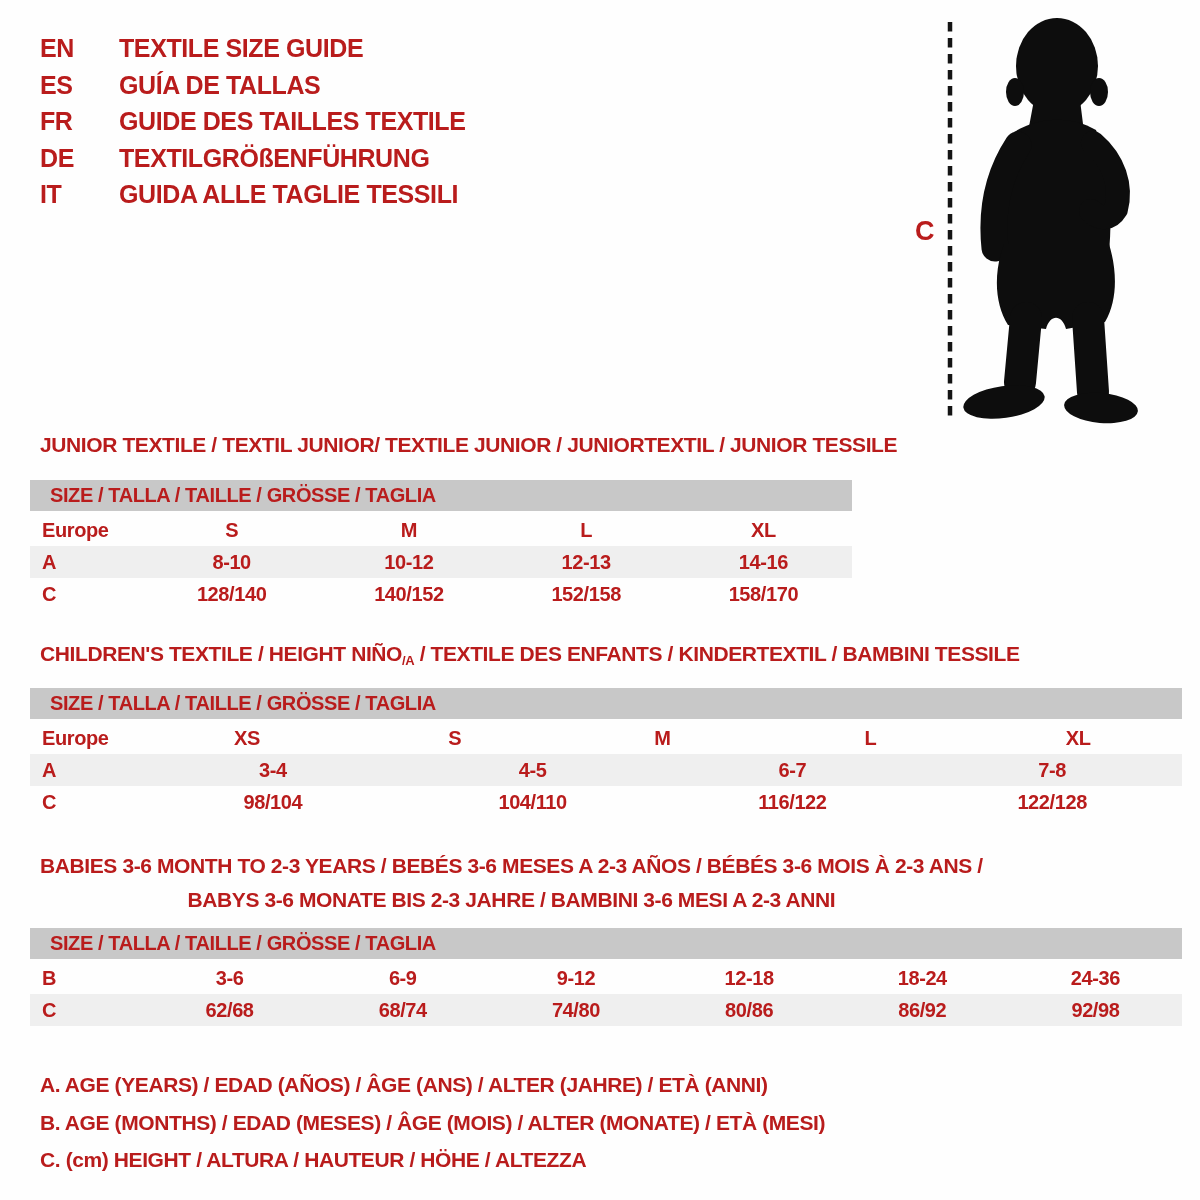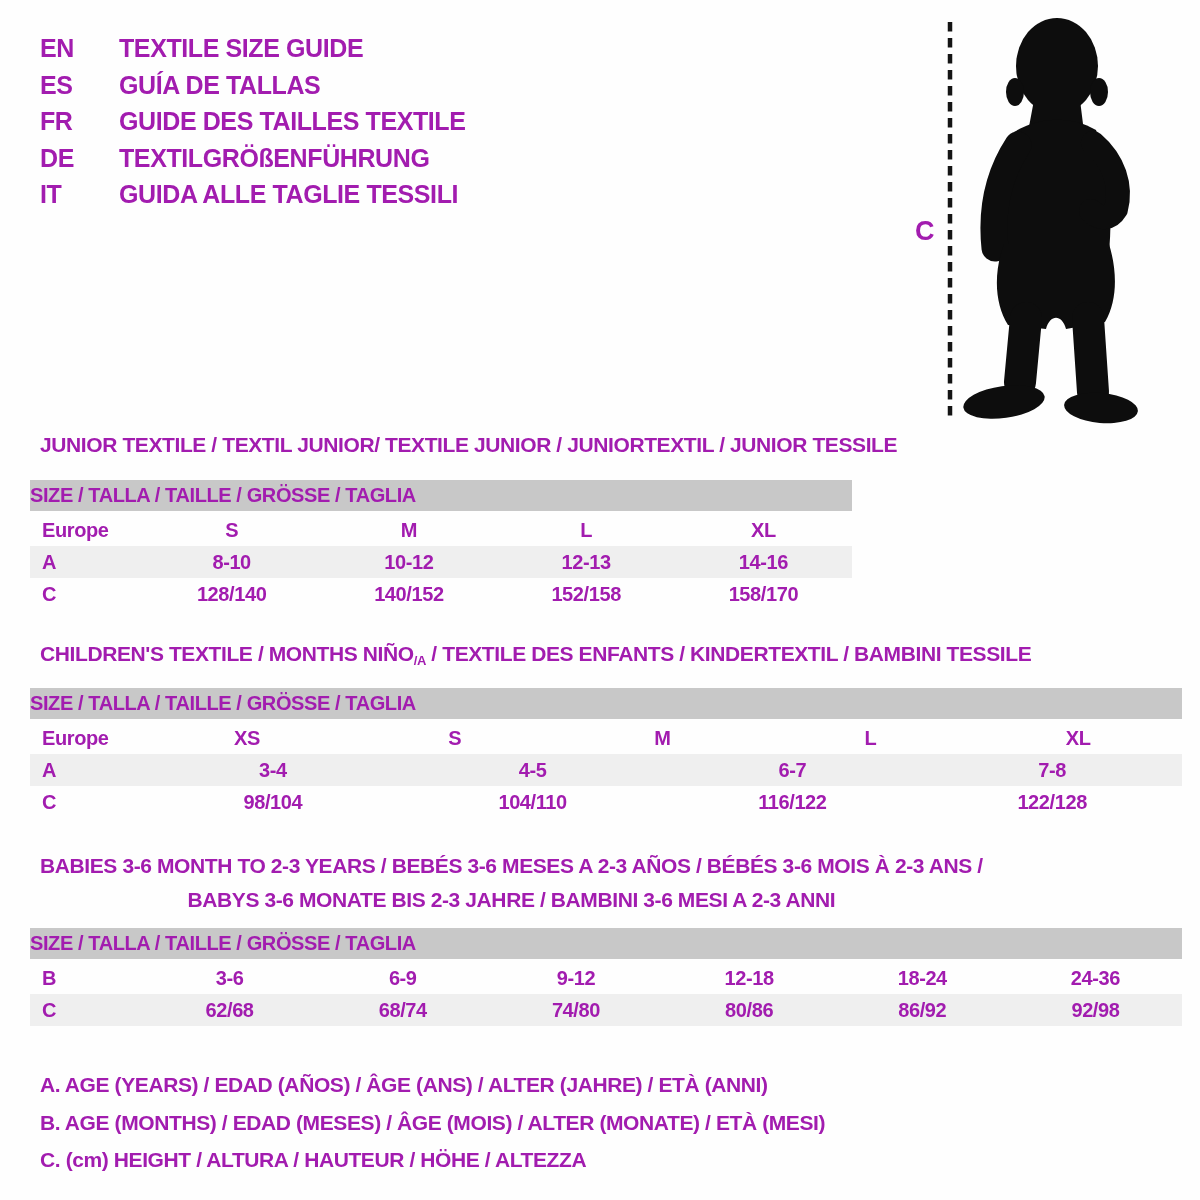--- a/index.html
+++ b/index.html
@@ -4,21 +4,21 @@
 <style>
   * { margin: 0; padding: 0; box-sizing: border-box; }
   html, body { background: #ffffff; }
   .page {
     position: relative;
     width: 1200px;
     height: 1200px;
     background: #fefefe;
     overflow: hidden;
     font-family: "Liberation Sans", "DejaVu Sans", sans-serif;
-    color: #a21caf;
+    color: #b91c1c;
     font-weight: 700;
     letter-spacing: -0.4px;
   }
 
   
   .lang-header { position: absolute; left: 40px; top: 30px; }
   .lang-row { display: flex; line-height: 36.5px; font-size: 25px; }
   .lang-code { width: 79px; }
 
   
@@ -35,21 +35,21 @@
   .h-babies   { top: 849px; line-height: 34px; }
 
   .size-table { position: absolute; left: 30px; }
   .t-junior   { top: 480px; width: 822px; }
   .t-children { top: 688px; width: 1152px; }
   .t-babies   { top: 928px; width: 1152px; }
 
   .size-bar {
     height: 31px; line-height: 31px;
     background: #c8c8c8;
-    padding-left: 0;
+    padding-left: 20px;
     font-size: 20px;
     margin-bottom: 3px;
   }
   .trow { display: flex; height: 32px; line-height: 32px; font-size: 20px; }
   .trow.shaded { background: #efefef; }
   .tlabel { width: 113px; padding-left: 12px; }
   .tcell { flex: 1; text-align: center; }
 
   
   .legend { position: absolute; left: 40px; top: 1066px; }
@@ -135,21 +135,21 @@
         <div class="trow">
           <div class="tlabel">C</div>
           <div class="tcell">128/140</div>
           <div class="tcell">140/152</div>
           <div class="tcell">152/158</div>
           <div class="tcell">158/170</div>
         </div>
       </div>
   </div>
 
-  <h2 class="sec-heading h-children"><span>CHILDREN'S TEXTILE / MONTHS NIÑO</span><span class="subscript">/A</span><span> / TEXTILE DES ENFANTS / KINDERTEXTIL / BAMBINI TESSILE</span></h2>
+  <h2 class="sec-heading h-children"><span>CHILDREN'S TEXTILE / HEIGHT NIÑO</span><span class="subscript">/A</span><span> / TEXTILE DES ENFANTS / KINDERTEXTIL / BAMBINI TESSILE</span></h2>
   <div class="size-table t-children">
     <div class="size-bar">SIZE / TALLA / TAILLE / GRÖSSE / TAGLIA</div>
     <div class="rows">
         <div class="trow">
           <div class="tlabel">Europe</div>
           <div class="tcell">XS</div>
           <div class="tcell">S</div>
           <div class="tcell">M</div>
           <div class="tcell">L</div>
           <div class="tcell">XL</div>

